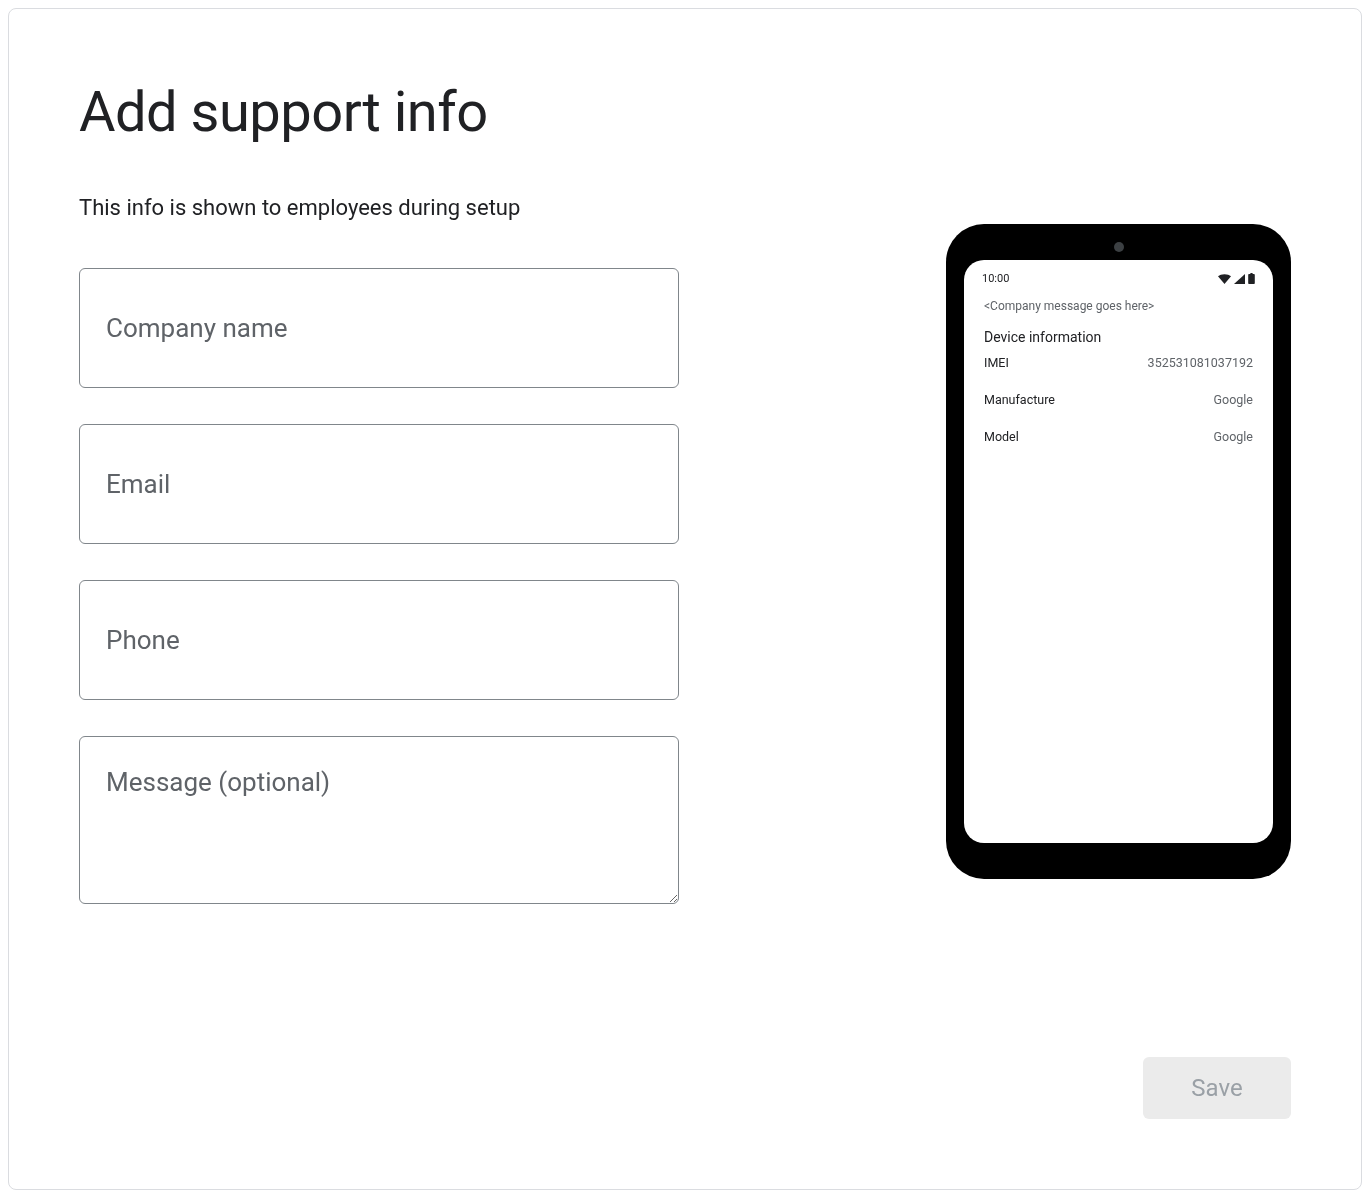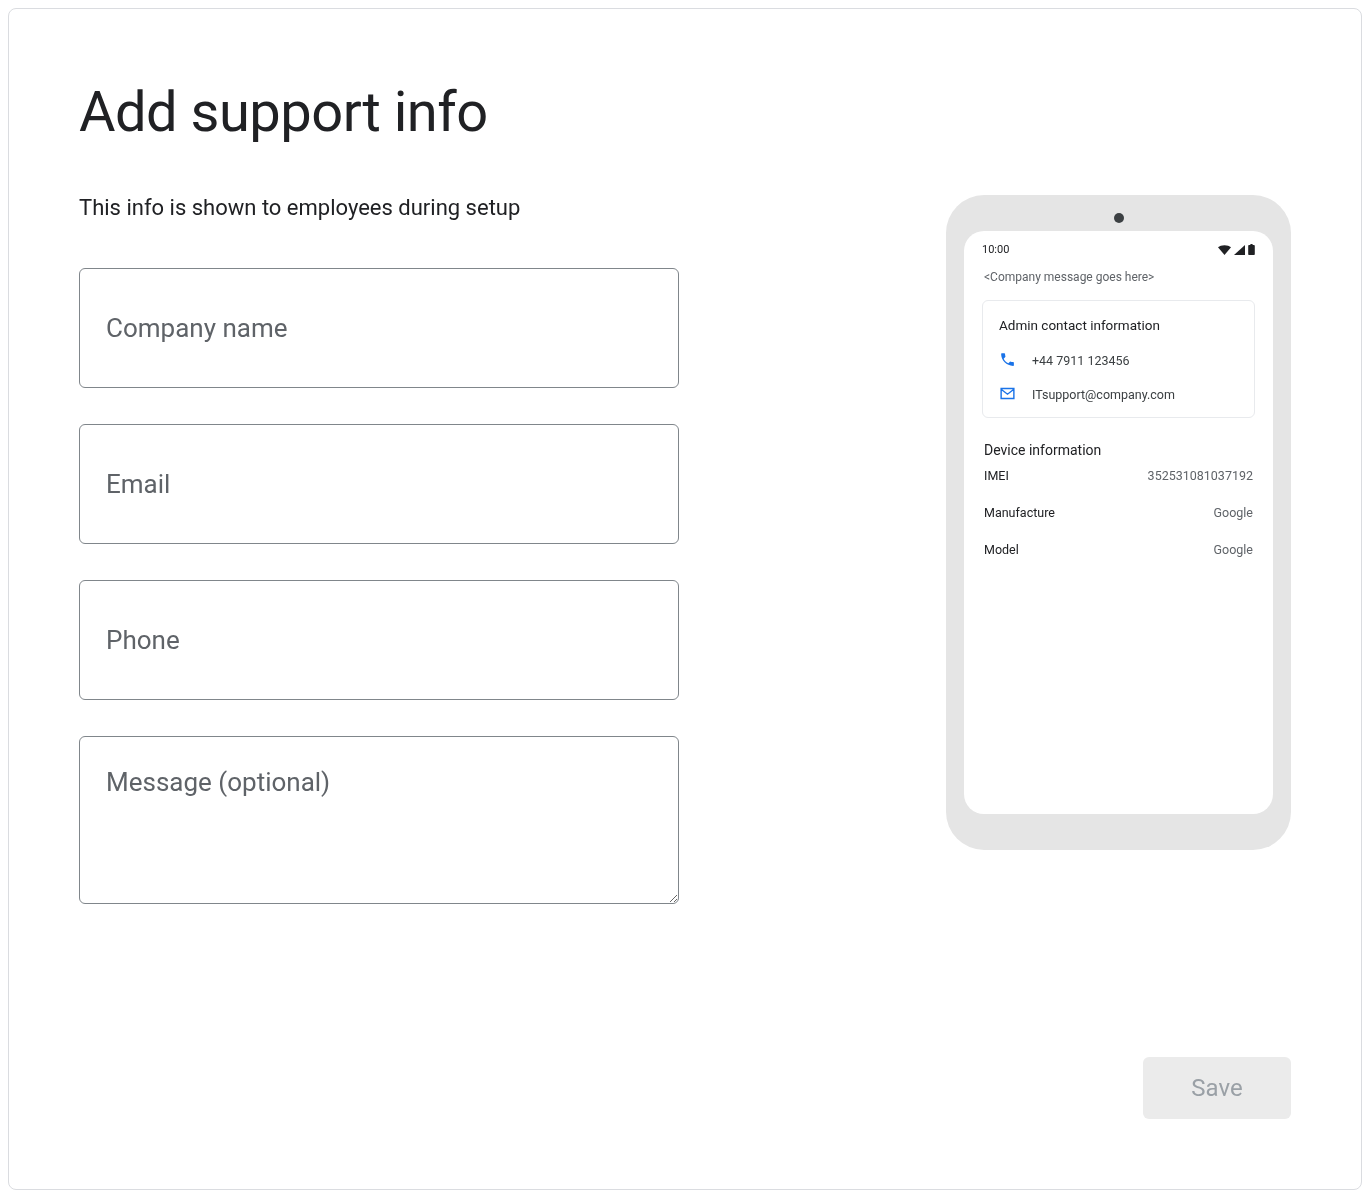--- a/index.html
+++ b/index.html
@@ -19,21 +19,21 @@
     .page-title {
       font-size: 56px;
       font-weight: 400;
       color: #202124;
       margin-bottom: 50px;
       letter-spacing: -0.5px;
     }
     .content-row {
       display: flex;
       gap: 40px;
-      align-items: flex-start;
+      align-items: center;
     }
     .form-col {
       flex: 0 0 600px;
     }
     .subtitle {
       font-size: 22px;
       color: #202124;
       margin-bottom: 48px;
     }
     .text-field {
@@ -64,21 +64,21 @@
     .text-area::placeholder { color: #5f6368; }
 
     
     .phone-col {
       flex: 0 0 345px;
       margin-left: auto;
     }
     .phone-frame {
       width: 345px;
       height: 655px;
-      background: #e5e5e5;
+      background: #000000;
       border-radius: 38px;
       padding: 36px 18px 36px 18px;
       position: relative;
     }
     .phone-camera {
       position: absolute;
       top: 18px; left: 50%;
       transform: translateX(-50%);
       width: 10px; height: 10px;
       background: #3c4043;
@@ -215,39 +215,20 @@
                 </svg>
               <svg width="7" height="11" viewBox="0 0 12 20">
                   <rect fill="#202124" x="0" y="2" width="12" height="18" rx="1.5"></rect>
                   <rect fill="#202124" x="4" y="0" width="4" height="3"></rect>
                 </svg>
             </span>
           </div>
           <div class="phone-content">
             <div class="placeholder-msg">&lt;Company message goes here&gt;</div>
 
-            <div class="admin-card">
-              <div class="admin-card-title">Admin contact information</div>
-              <div class="contact-row">
-                <span class="contact-icon">
-                  <svg width="17" height="17" viewBox="0 0 24 24">
-                      <path fill="#1a73e8" d="M6.6 10.8c1.4 2.8 3.8 5.1 6.6 6.6l2.2-2.2c.3-.3.7-.4 1-.2 1.1.4 2.4.6 3.6.6.6 0 1 .4 1 1V20c0 .6-.4 1-1 1C10.6 21 3 13.4 3 4c0-.6.4-1 1-1h3.5c.6 0 1 .4 1 1 0 1.2.2 2.5.6 3.6.1.3 0 .7-.2 1l-2.3 2.2z"></path>
-                    </svg>
-                </span>
-                <span class="contact-text">+44 7911 123456</span>
-              </div>
-              <div class="contact-row">
-                <span class="contact-icon">
-                  <svg width="17" height="17" viewBox="0 0 24 24">
-                      <path fill="none" stroke="#1a73e8" stroke-width="2" d="M3 5h18v14H3V5zm0 1l9 7 9-7"></path>
-                    </svg>
-                </span>
-                <span class="contact-text">ITsupport@company.com</span>
-              </div>
-            </div>
 
             <div class="section-title">Device information</div>
 
             <div class="kv-row">
               <span class="kv-key">IMEI</span>
               <span class="kv-val">352531081037192</span>
             </div>
             <div class="kv-row">
               <span class="kv-key">Manufacture</span>
               <span class="kv-val">Google</span>

